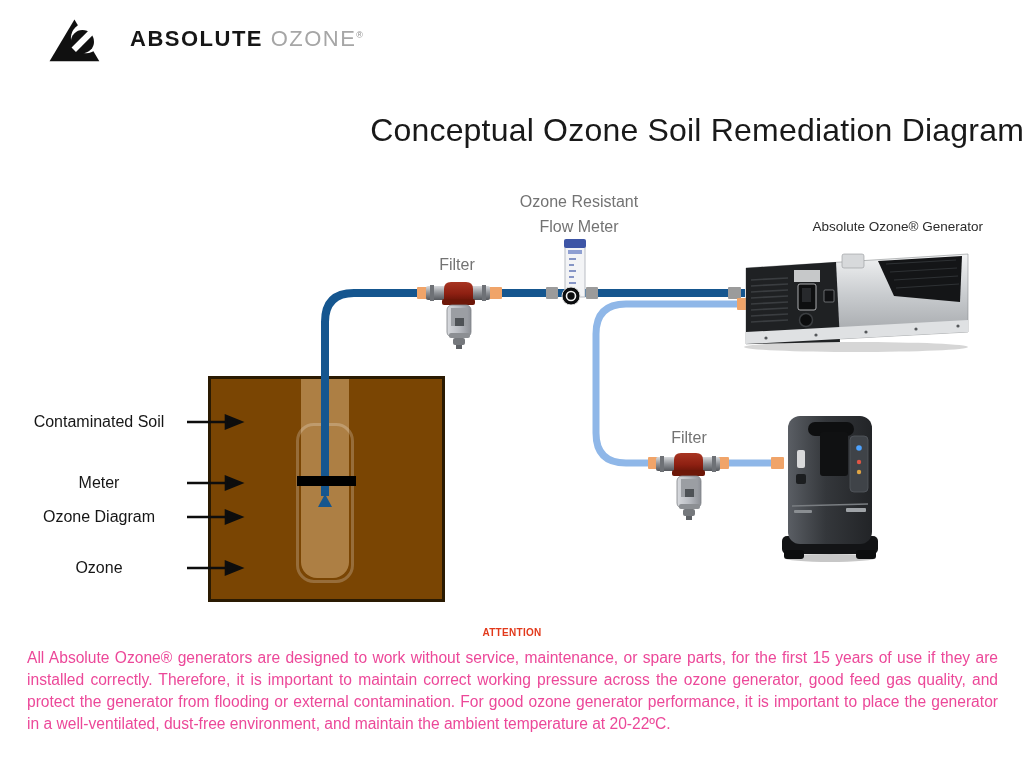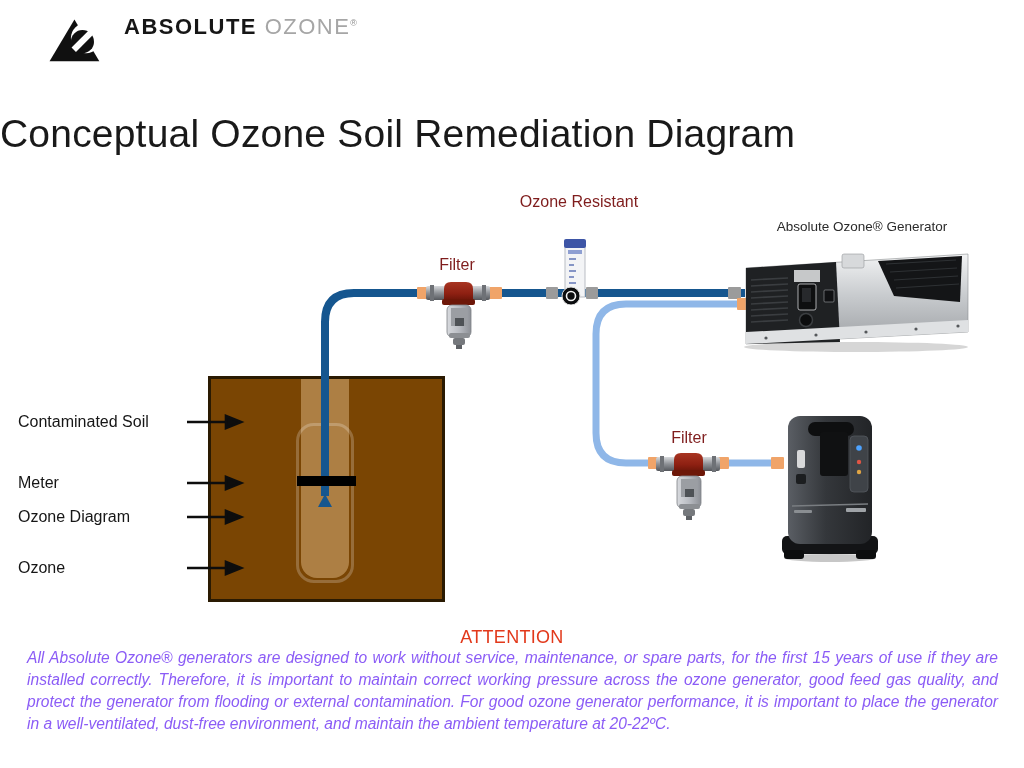--- a/index.html
+++ b/index.html
@@ -2,38 +2,38 @@
 <html style="--pipe-ozone: #15568f; --pipe-oxygen: #8fb7e8; --connector-orange: #f0a469; --connector-gray: #9b9b9b; --soil: #7a4503; --well: #ad7f44; --seal: #000000; --filter-cap: #8e2012; --attention: #e2391b;"><head>
 <meta charset="utf-8">
 <style>
   * { margin:0; padding:0; box-sizing:border-box; }
   html,body { background:#ffffff; }
   .page {
     position:relative; width:1024px; height:768px; background:#ffffff;
     font-family:"Liberation Sans", sans-serif; overflow:hidden; color:#1c1c1c;
   }
   
-  .logo-wrap { position:absolute; left:46px; top:14px; display:flex; align-items:flex-start; gap:14px; }
+  .logo-wrap { position:absolute; left:46px; top:14px; display:flex; align-items:center; gap:20px; }
   .logo-mark { width:64px; height:50px; }
   .brand-text { font-size:22px; letter-spacing:1.5px; white-space:nowrap; }
   .brand-bold { font-weight:700; color:#161616; }
   .brand-light { font-weight:400; color:#a6a6a6; }
   .brand-reg { font-size:9px; color:#8d8d8d; vertical-align:super; }
   
   .title {
-    position:absolute; left:0; top:112px; width:100%; text-align:left;
-    font-size:39px; font-weight:500; color:#191919; letter-spacing:0.2px;
-  }
-  
-  .lbl { position:absolute; color:#7f1d1d; }
+    position:absolute; left:0; top:112px; width:100%; text-align:right;
+    font-size:32px; font-weight:500; color:#191919; letter-spacing:0.2px;
+  }
+  
+  .lbl { position:absolute; color:#737373; }
   .lbl-flowmeter { left:498px; top:189px; width:162px; text-align:center; font-size:16px; line-height:25px; }
   .lbl-filter-top { left:407px; top:256px; width:100px; text-align:center; font-size:16px; }
-  .lbl-generator { left:741px; top:219px; width:242px; text-align:center; font-size:13.5px; color:#2b2b2b; }
+  .lbl-generator { left:741px; top:219px; width:242px; text-align:right; font-size:13.5px; color:#2b2b2b; }
   .lbl-filter-bottom { left:639px; top:429px; width:100px; text-align:center; font-size:16px; }
-  .callout { position:absolute; left:18px; width:162px; text-align:left; font-size:16px; color:#161616; }
+  .callout { position:absolute; left:18px; width:162px; text-align:center; font-size:16px; color:#161616; }
   .callout-0 { top:413px; }
   .callout-1 { top:474px; }
   .callout-2 { top:508px; }
   .callout-3 { top:559px; }
   
   .soil-box {
     position:absolute; left:208px; top:376px; width:237px; height:226px;
     background:var(--soil,#7a4503); border:3px solid #2a1a02;
   }
   .well-strip {
@@ -48,25 +48,25 @@
   .pipes-layer, .component { position:absolute; }
   .pipes-layer { left:0; top:0; width:1024px; height:768px; }
   .component.flowmeter { left:559px; top:239px; width:30px; height:66px; }
   .component.filter-a { left:416px; top:281px; width:84px; height:70px; }
   .component.filter-b { left:646px; top:452px; width:84px; height:70px; }
   .component.generator { left:736px; top:246px; width:236px; height:106px; }
   .component.concentrator { left:780px; top:414px; width:100px; height:148px; }
   
   .attention-head {
     position:absolute; left:27px; top:627px; width:970px; text-align:center;
-    font-size:18px; font-weight:400; color:var(--attention,#e2391b); letter-spacing:0.3px;
+    font-size:10px; font-weight:700; color:var(--attention,#e2391b); letter-spacing:0.3px;
   }
   .attention-body {
     position:absolute; left:27px; top:647px; width:971px;
-    font-size:15.6px; line-height:22px; color:#8b5cf6; text-align:justify;font-style:italic;
+    font-size:15.6px; line-height:22px; color:#ec4899; text-align:justify;
   }
 </style>
 </head>
 <body>
 
 <div class="page">
 
   <div class="logo-wrap">
     <svg class="logo-mark" viewBox="0 0 72 54" aria-hidden="true">
       <polygon points="4,52 32,5 60,52" fill="#101010"></polygon>
@@ -254,20 +254,21 @@
     <circle cx="79" cy="58" r="2.2" fill="#e0a545"></circle>
     <rect x="17" y="36" width="8" height="18" rx="2" fill="#d8d9da"></rect>
     <rect x="16" y="60" width="10" height="10" rx="2" fill="#1c1e20"></rect>
     <line x1="12" y1="92" x2="88" y2="90" stroke="#797d81" stroke-width="1.4"></line>
     <rect x="14" y="96" width="18" height="3" rx="1" fill="#8a8e92"></rect>
     <rect x="66" y="94" width="20" height="4" rx="1" fill="#9fa3a7"></rect>
   </svg>
 
   <div class="lbl lbl-flowmeter">
     <div>Ozone Resistant</div>
+    <div>Flow Meter</div>
   </div>
   <div class="lbl lbl-filter-top">Filter</div>
   <div class="lbl lbl-generator">Absolute Ozone® Generator</div>
   <div class="lbl lbl-filter-bottom">Filter</div>
 
   <div class="callout callout-0">Contaminated Soil</div>
   <div class="callout callout-1">Meter</div>
   <div class="callout callout-2">Ozone Diagram</div>
   <div class="callout callout-3">Ozone</div>
 

